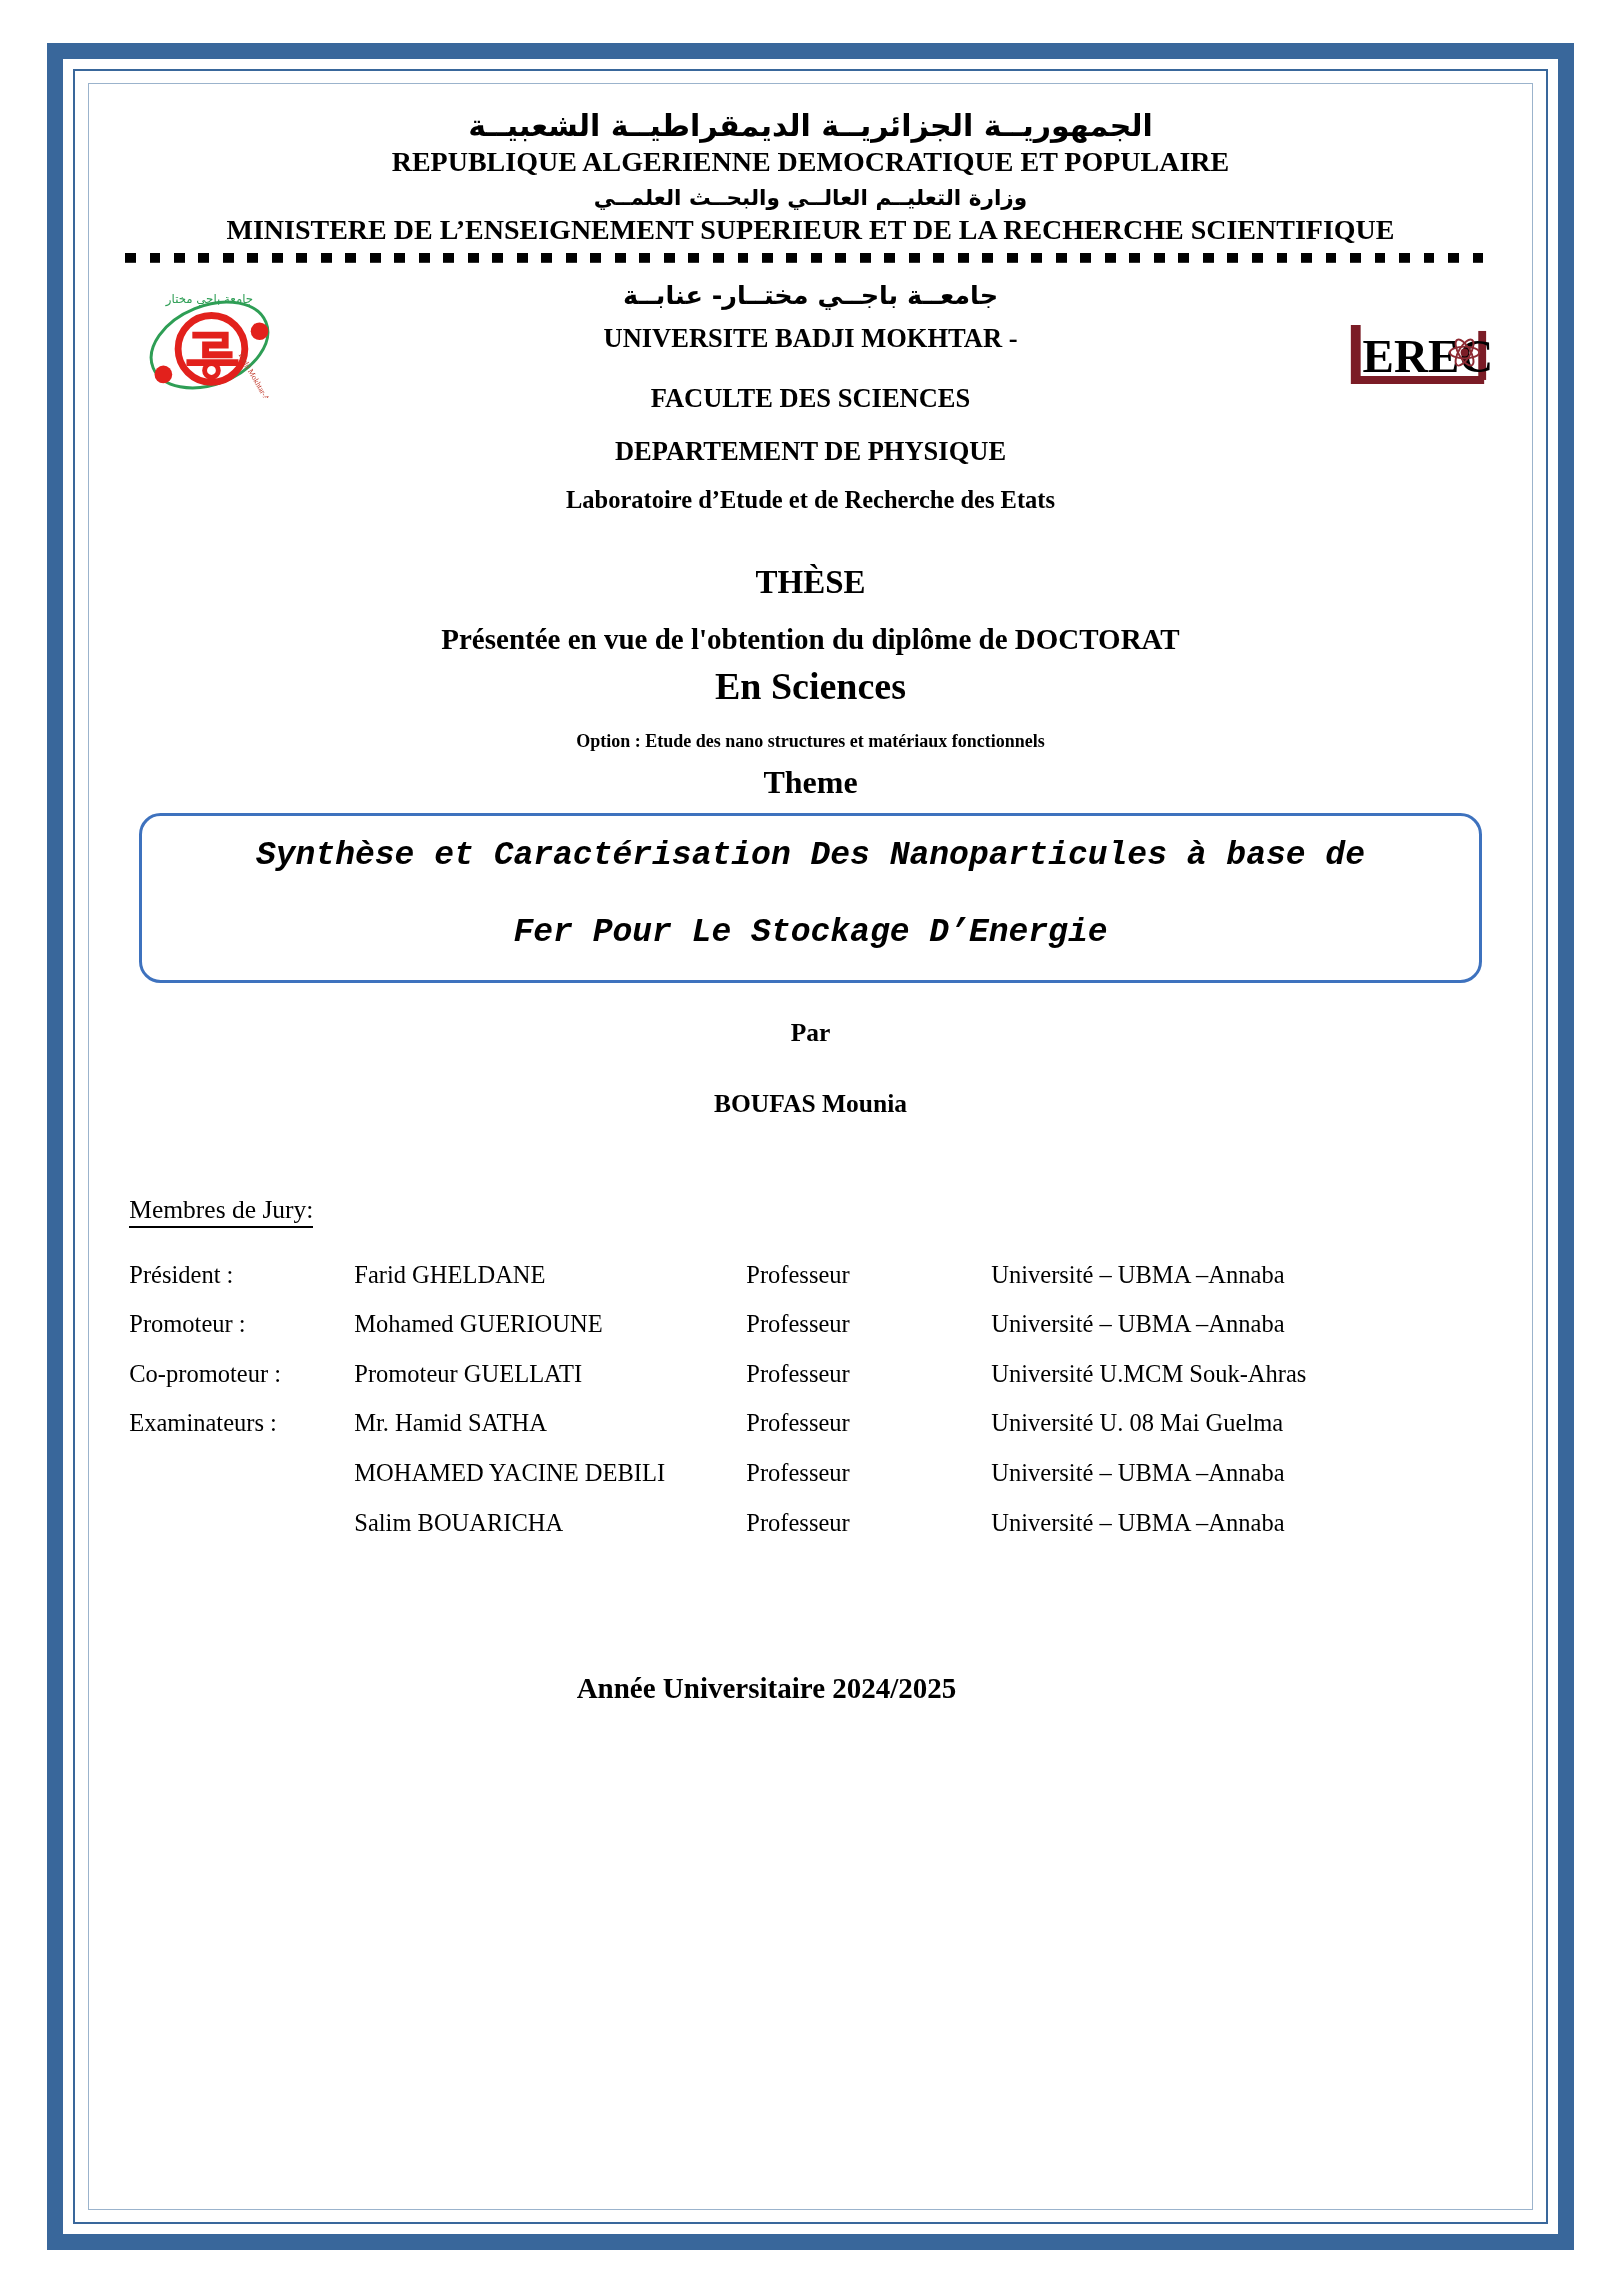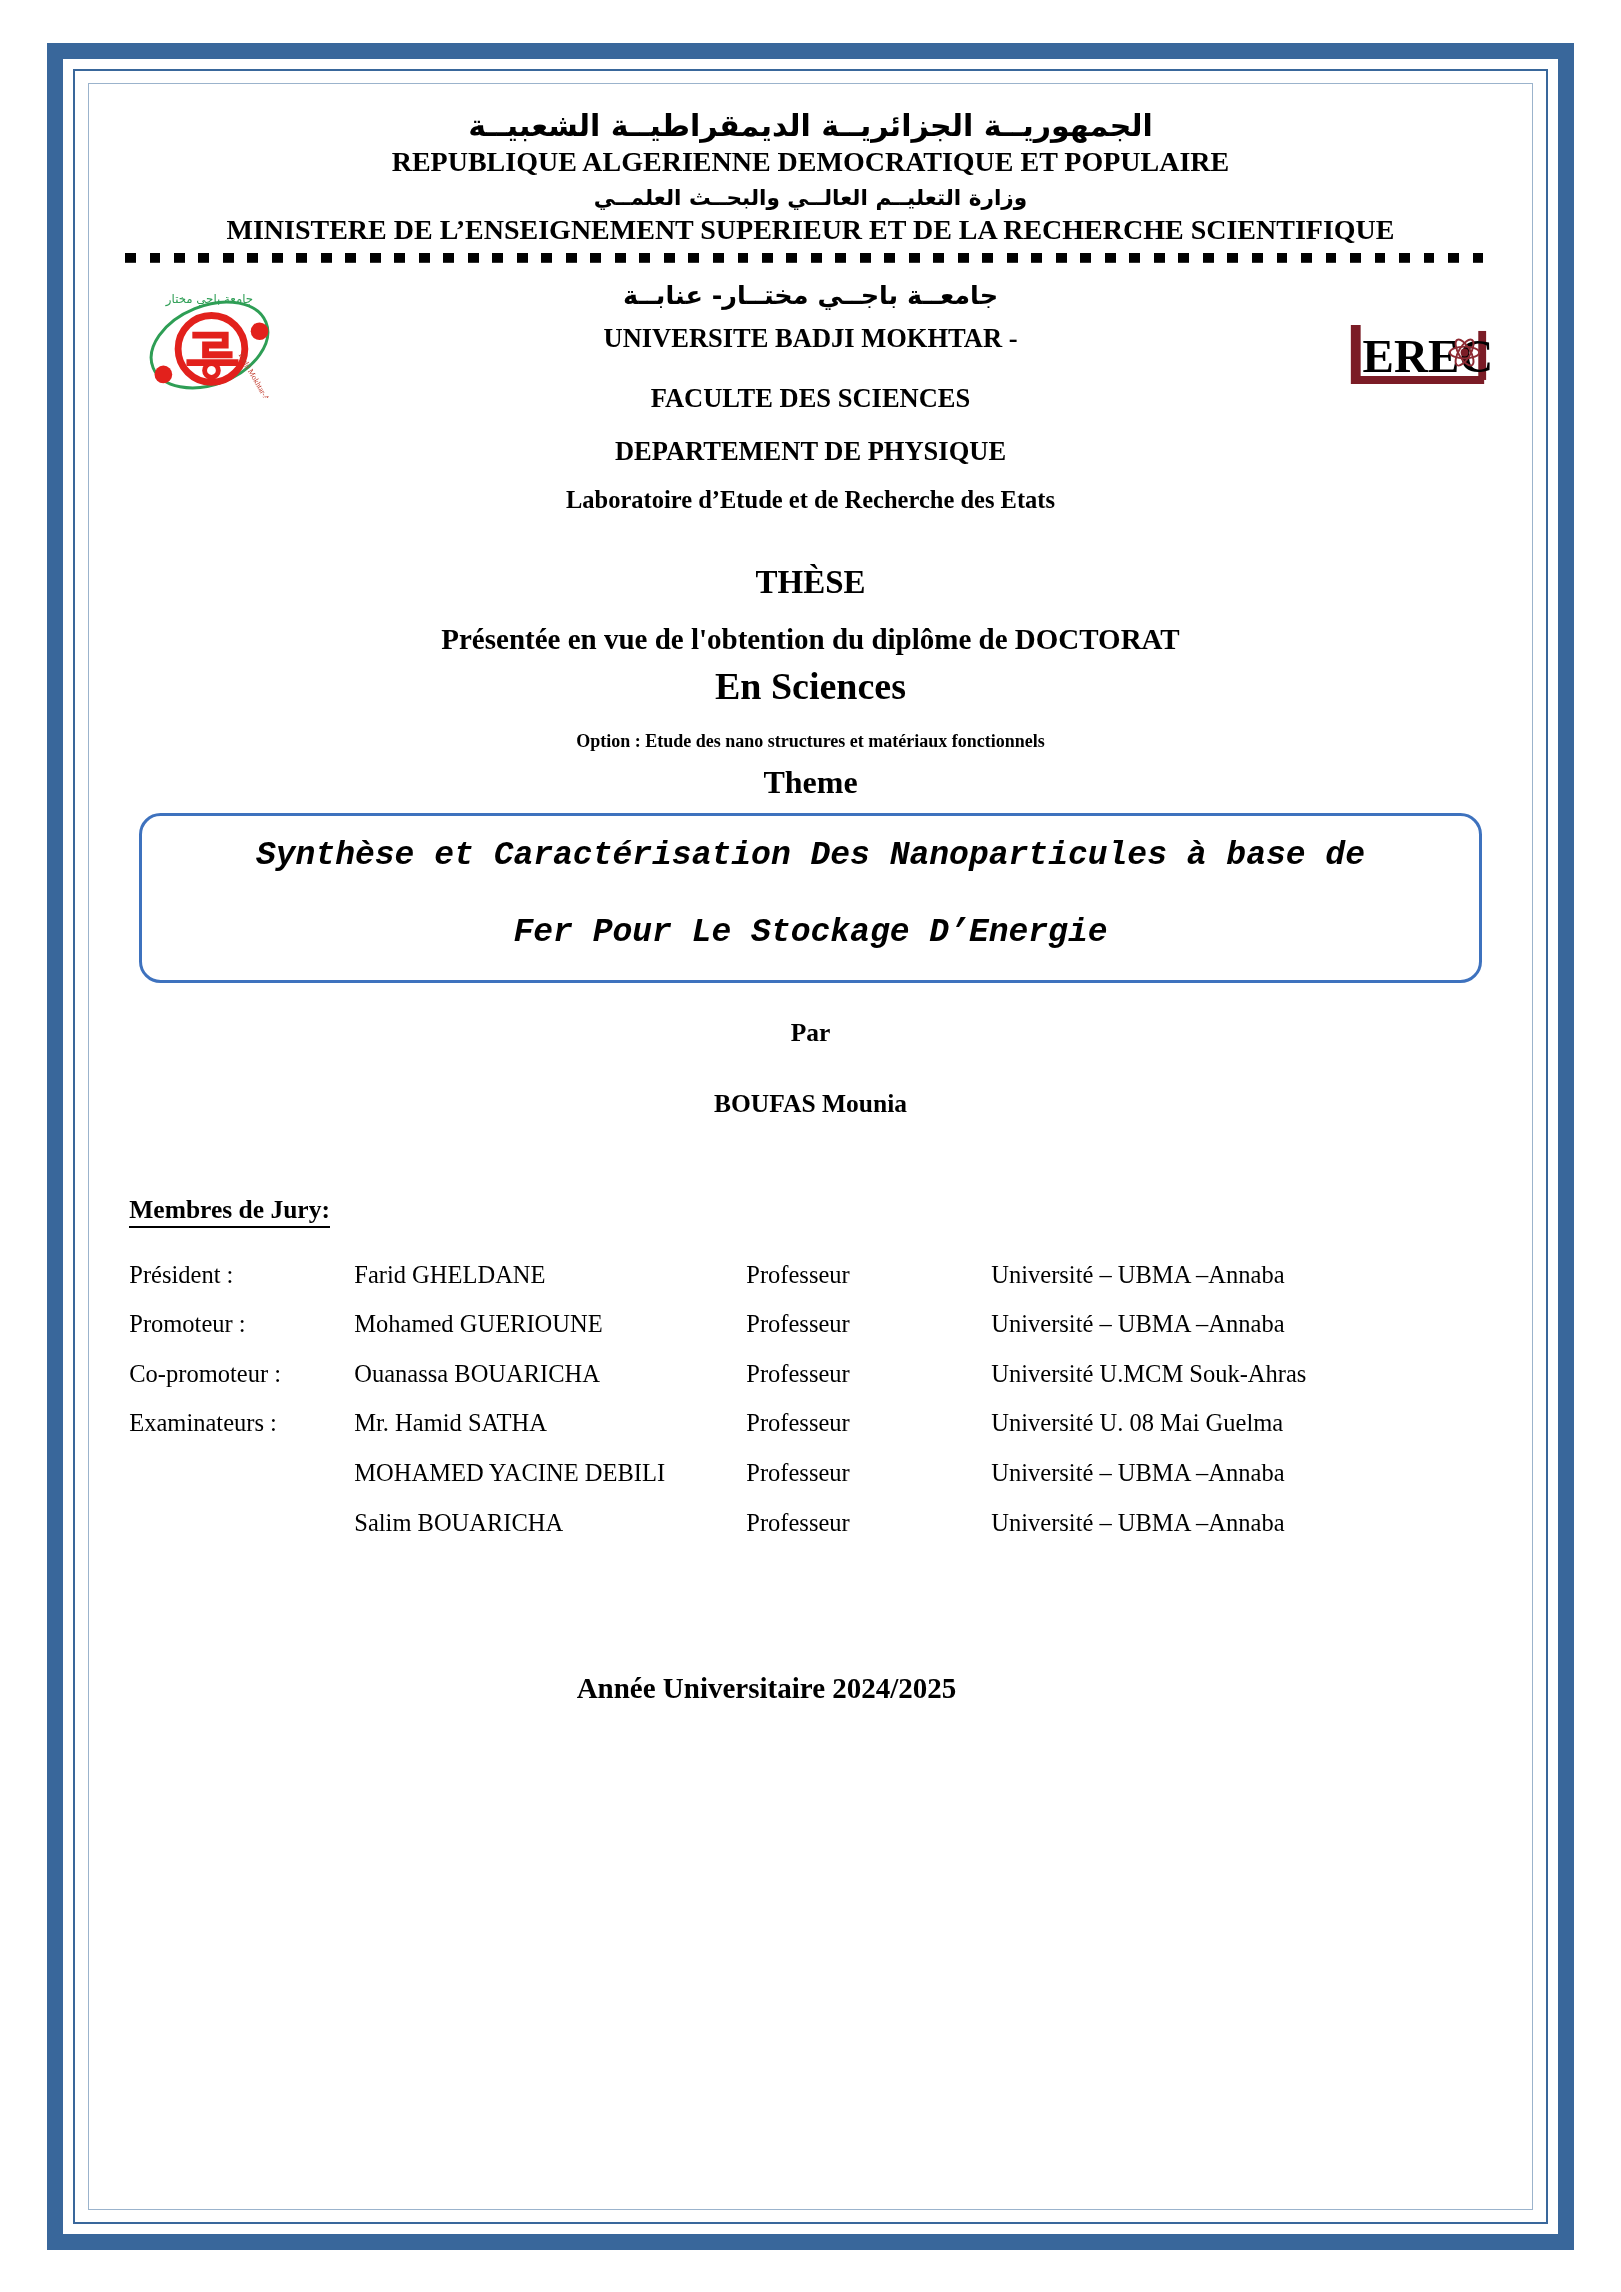--- a/index.html
+++ b/index.html
@@ -201,21 +201,21 @@
   }
   .author {
     font-size: 25.5px;
     font-weight: bold;
     margin-top: 41px;
   }
 
   
   .jury-title {
     font-size: 25.5px;
-    font-weight: bold;
+    font-weight: normal;
     margin-top: 76px;
     margin-left: 3.9px;
     display: inline-block;
     border-bottom: 2.9px solid #000;
     padding-bottom: 1px;
   }
   .jury-table {
     width: 100%;
     border-collapse: collapse;
     margin-top: 21.6px;
@@ -334,21 +334,21 @@
         <td class="c-univ">Université – UBMA –Annaba</td>
       </tr>
       <tr>
         <td class="c-role">Promoteur :</td>
         <td class="c-name">Mohamed GUERIOUNE</td>
         <td class="c-grade">Professeur</td>
         <td class="c-univ">Université – UBMA –Annaba</td>
       </tr>
       <tr>
         <td class="c-role">Co-promoteur :</td>
-        <td class="c-name">Ouanassa BOUARICHA</td>
+        <td class="c-name">Promoteur GUELLATI</td>
         <td class="c-grade">Professeur</td>
         <td class="c-univ">Université U.MCM Souk-Ahras</td>
       </tr>
       <tr>
         <td class="c-role">Examinateurs :</td>
         <td class="c-name">Mr. Hamid SATHA</td>
         <td class="c-grade">Professeur</td>
         <td class="c-univ">Université U. 08 Mai Guelma</td>
       </tr>
       <tr>

